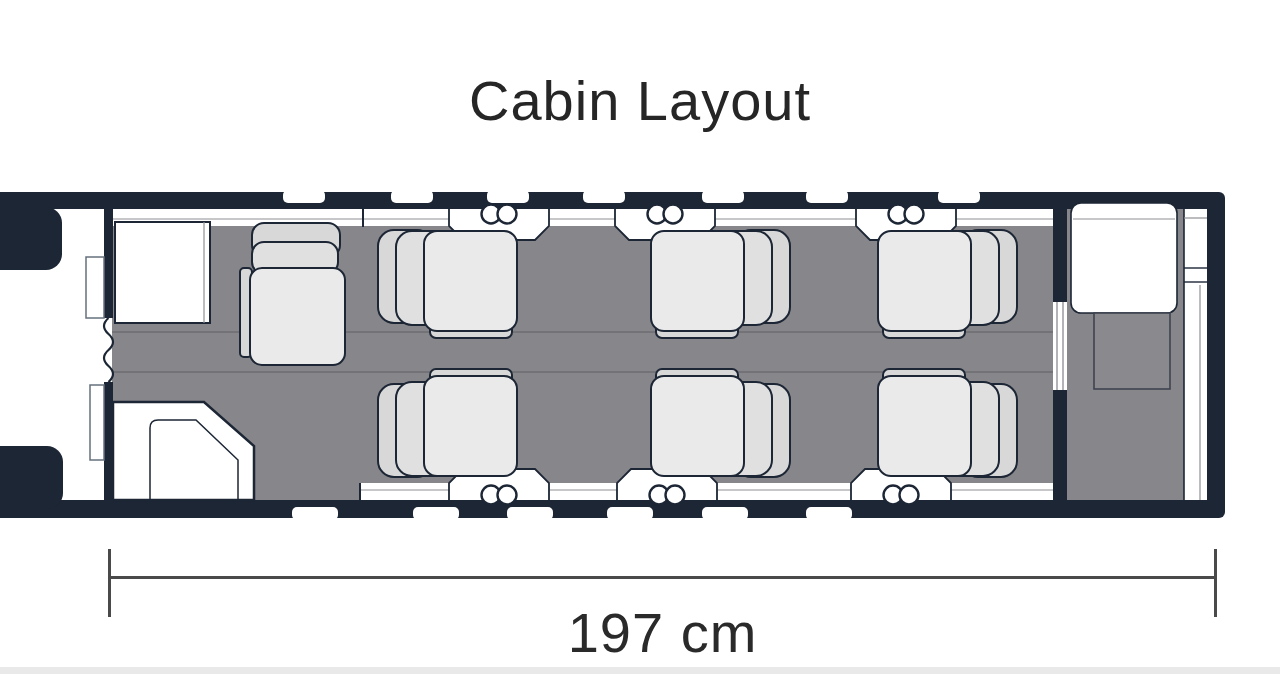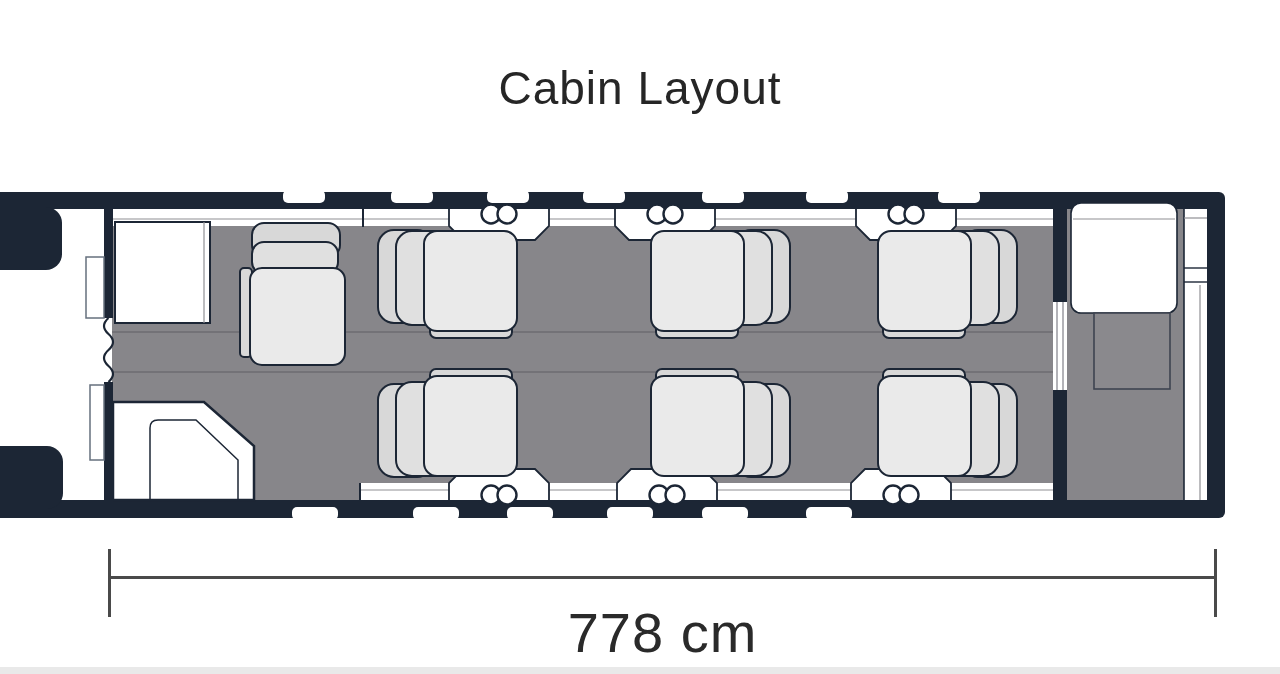--- a/index.html
+++ b/index.html
@@ -3,21 +3,21 @@
 <meta charset="utf-8">
 <style>
   html,body{margin:0;padding:0;}
   body{
     width:1280px;height:674px;position:relative;overflow:hidden;
     background:var(--page-bg,#fff);
     font-family:"Liberation Sans", sans-serif;
   }
   .title{
     position:absolute;left:0;top:30px;width:1280px;
-    text-align:center;font-size:46px;letter-spacing:1px;
+    text-align:center;font-size:56px;letter-spacing:1px;
     color:var(--title-text,#262626);font-weight:400;
   }
   .diagram-svg{position:absolute;left:0;top:188px;}
 
   
   .navy{fill:var(--navy,#1c2635);}
   .white{fill:#ffffff;}
   .floor{fill:var(--floor,#87868a);}
   .oln{stroke:var(--navy,#1c2635);}
   .thin{stroke:var(--ledge-line,#8f8f94);stroke-width:1.2;}
@@ -187,16 +187,16 @@
     <rect class="white" x="607" y="507" width="46" height="13" rx="5"></rect>
     <rect class="white" x="702" y="507" width="46" height="13" rx="5"></rect>
     <rect class="white" x="806" y="507" width="46" height="13" rx="5"></rect>
   </g>
 </svg>
 
 <div class="dimension">
   <div class="dim-tick left"></div>
   <div class="dim-tick right"></div>
   <div class="dim-bar"></div>
-  <div class="dim-label">778 cm</div>
+  <div class="dim-label">197 cm</div>
 </div>
 
 <div class="footer-strip"></div>
 
 </body></html>

